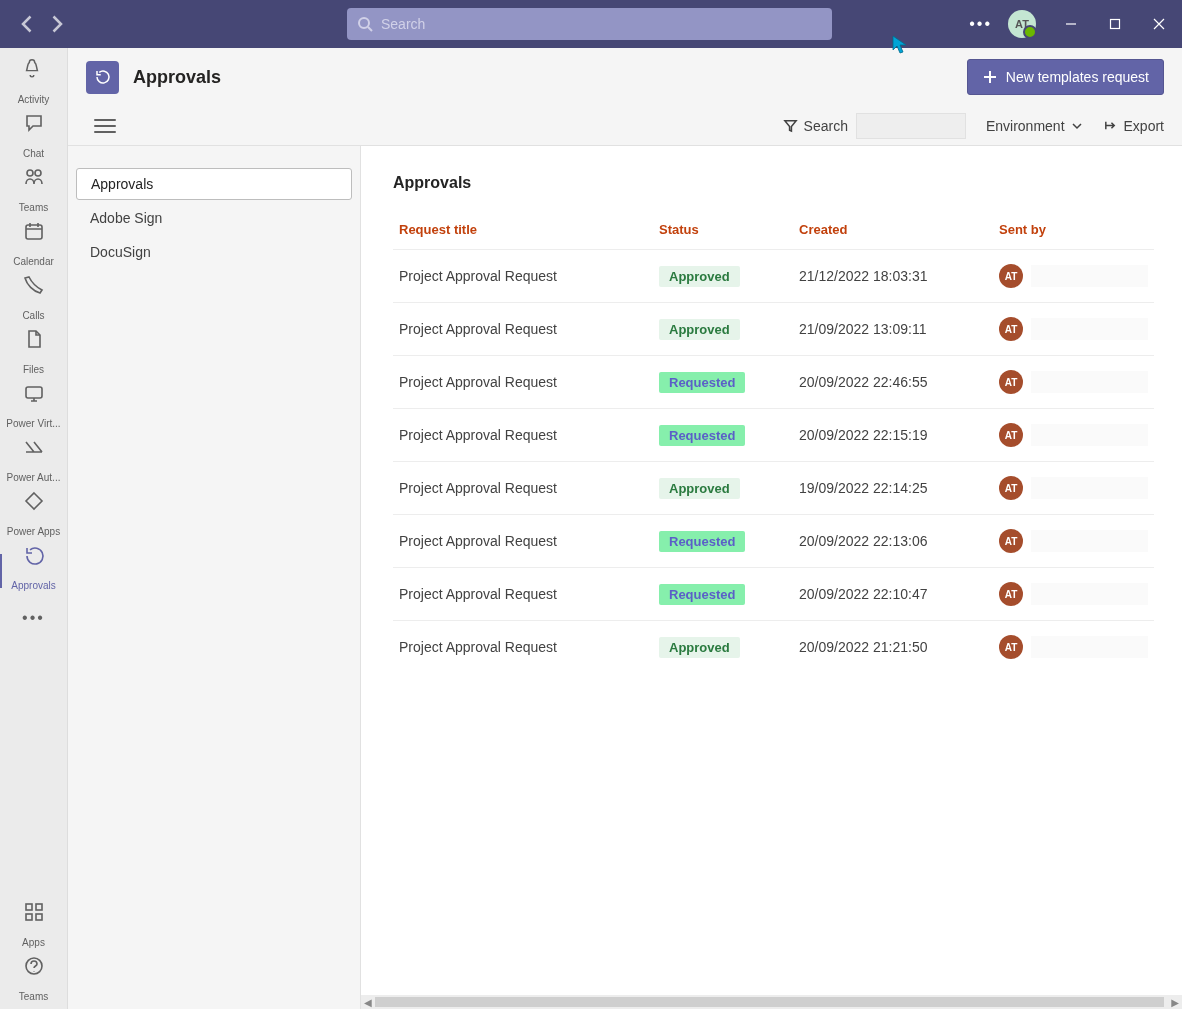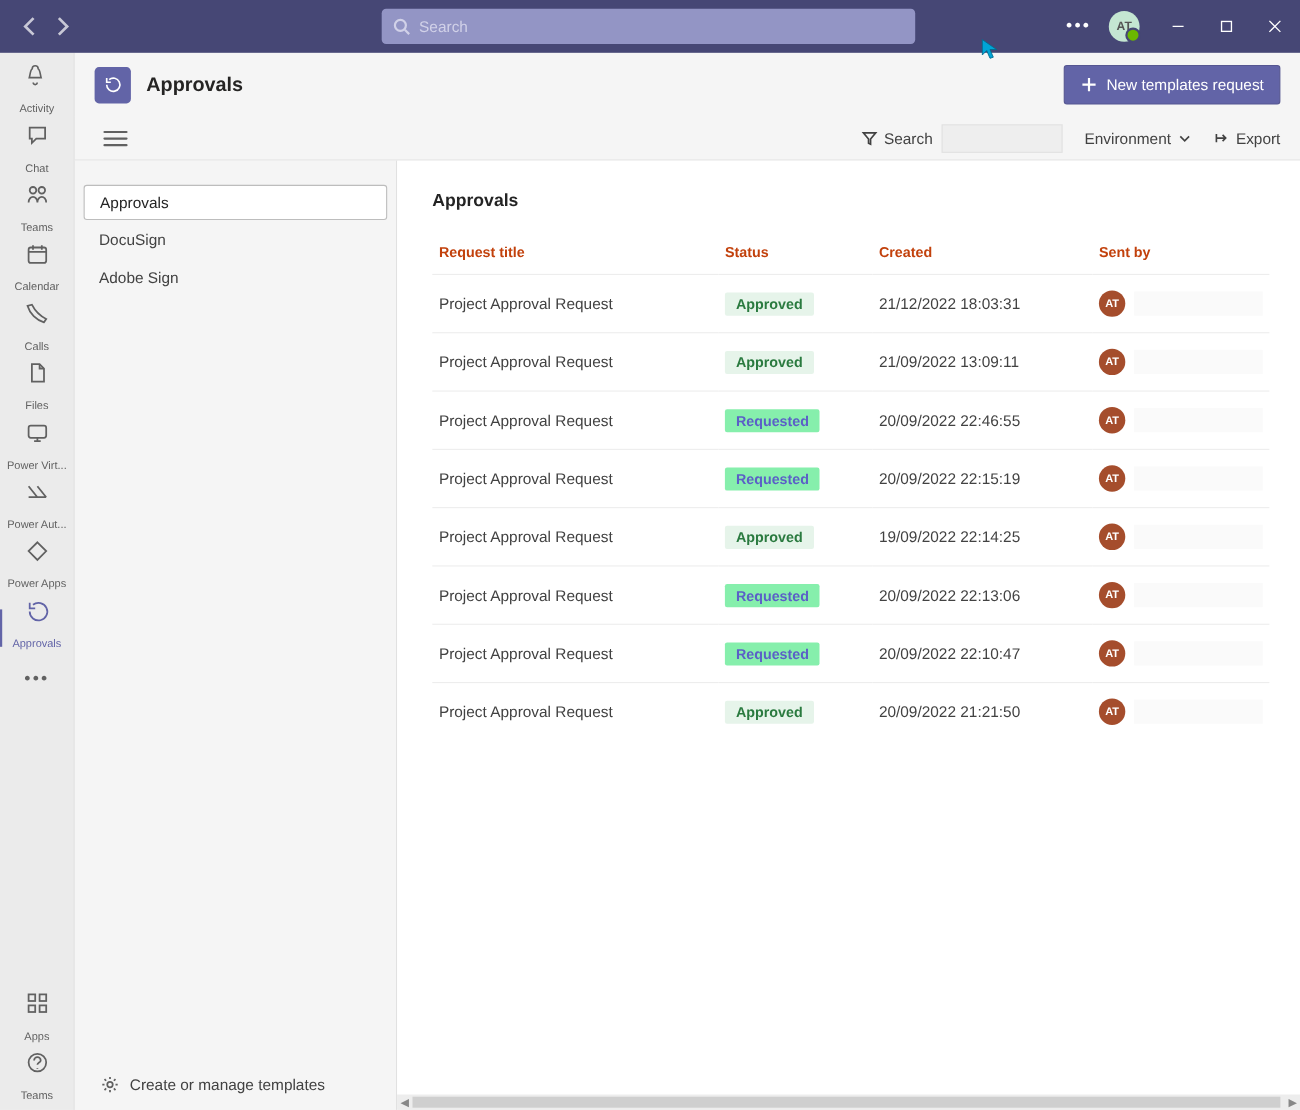--- a/index.html
+++ b/index.html
@@ -278,31 +278,24 @@
               <path d="M3 8h9M9 5l3 3-3 3M3 4v8"></path>
             </svg>
           <span>Export</span>
         </div>
       </div>
 
       <div class="split">
         <div class="side">
           <div class="side-top" id="side-items">
               <div class="side-item sel">Approvals</div>
+              <div class="side-item">Adobe Sign</div>
               <div class="side-item">DocuSign</div>
-              <div class="side-item">Adobe Sign</div>
             </div>
           <div class="side-spacer"></div>
-          <div class="side-bot">
-            <svg viewBox="0 0 16 16">
-                <circle cx="8" cy="8" r="2.5"></circle>
-                <path d="M8 1v2M8 13v2M1 8h2M13 8h2M3 3l1.5 1.5M11.5 11.5L13 13M13 3l-1.5 1.5M4.5 11.5L3 13"></path>
-              </svg>
-            <span>Create or manage templates</span>
-          </div>
         </div>
 
         <div class="main">
           <div class="main-inner">
             <h2>Approvals</h2>
             <table>
               <thead>
                 <tr>
                   <th class="col-title">Request title</th>
                   <th class="col-status">Status</th>

